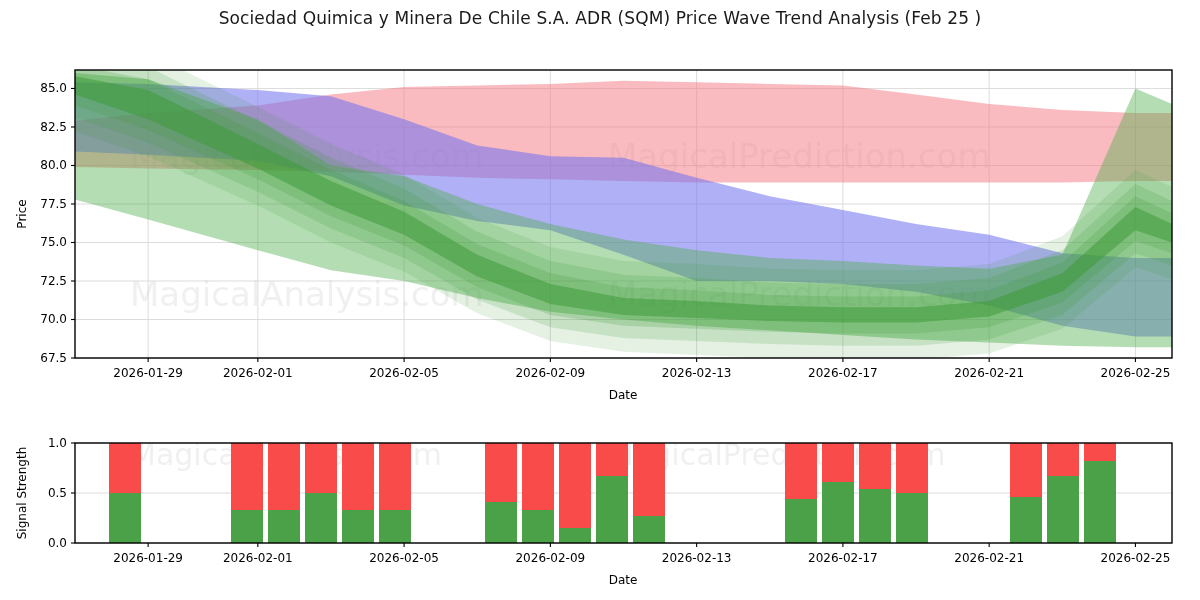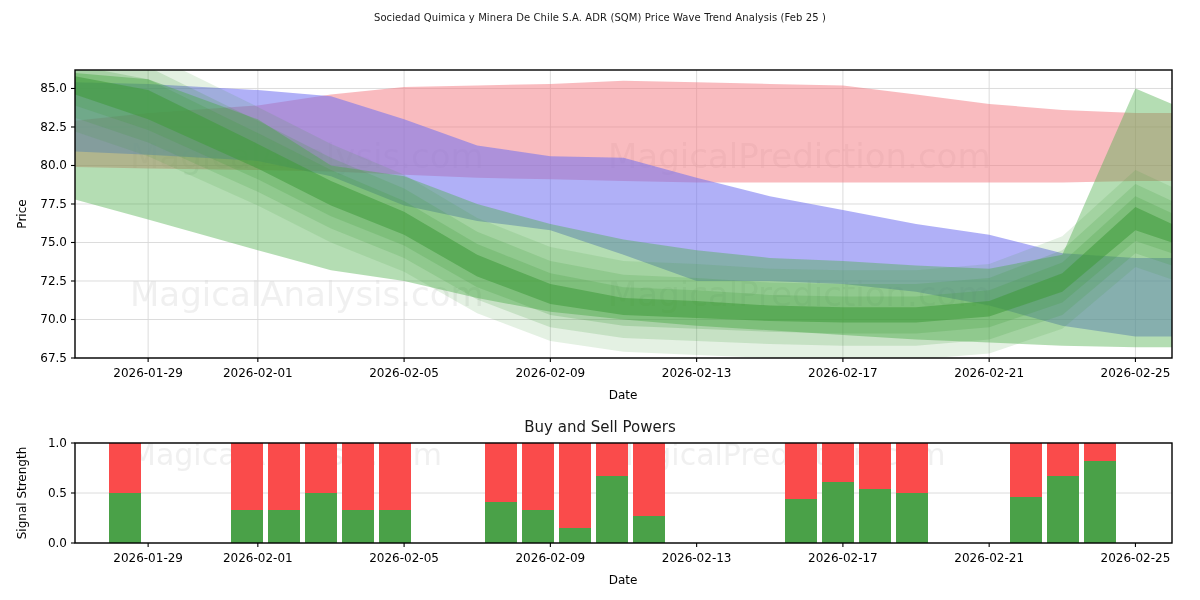--- a/index.html
+++ b/index.html
@@ -24,21 +24,21 @@
   .title-block {
     position: absolute;
     left: 0;
     top: 8px;
     width: 1200px;
     text-align: center;
     line-height: 20px;
   }
   .title-line {
     display: block;
-    font-size: 10px;
+    font-size: 17px;
     font-weight: 400;
     color: #1a1a1a;
     letter-spacing: 0.1px;
   }
   .subplot-title {
     position: absolute;
     width: 1200px;
     text-align: center;
     font-size: 15px;
     color: #1a1a1a;
@@ -287,14 +287,13 @@
           <text x="989.1666666666667" y="562" text-anchor="middle" class="tick-text">2026-02-21</text>
           <line x1="1135.4333333333334" y1="543" x2="1135.4333333333334" y2="547" class="tickmark"></line>
           <text x="1135.4333333333334" y="562" text-anchor="middle" class="tick-text">2026-02-25</text>
         </g>
 
       <text class="axis-label" x="-493" y="26" transform="rotate(-90)" text-anchor="middle">Signal Strength</text>
       <text class="axis-label" x="623" y="584" text-anchor="middle">Date</text>
     </g>
   </svg>
 
-  <div class="subplot-title" style="top:418px;">Buy and Sell Powers</div>
 </div>
 
 </body></html>

